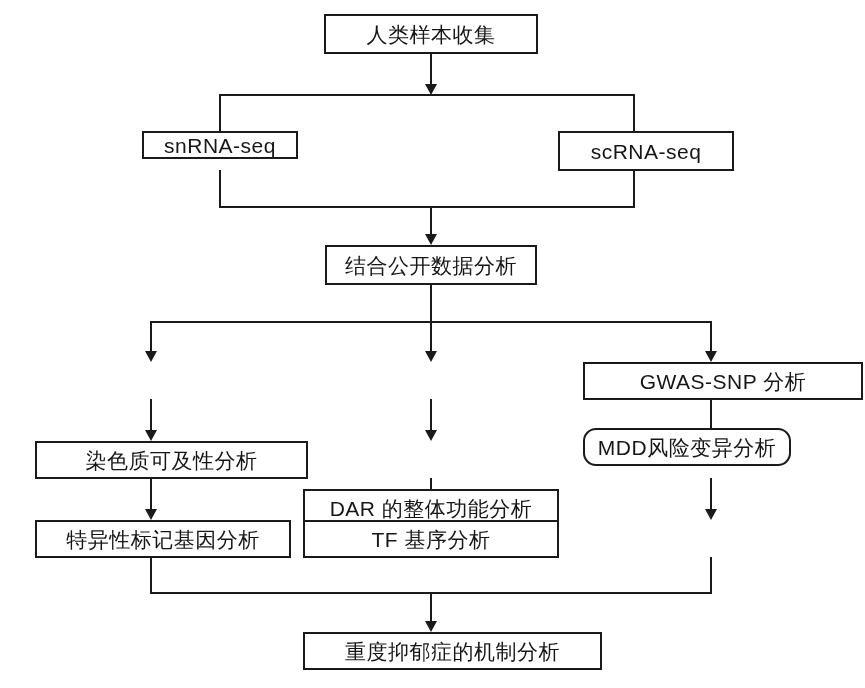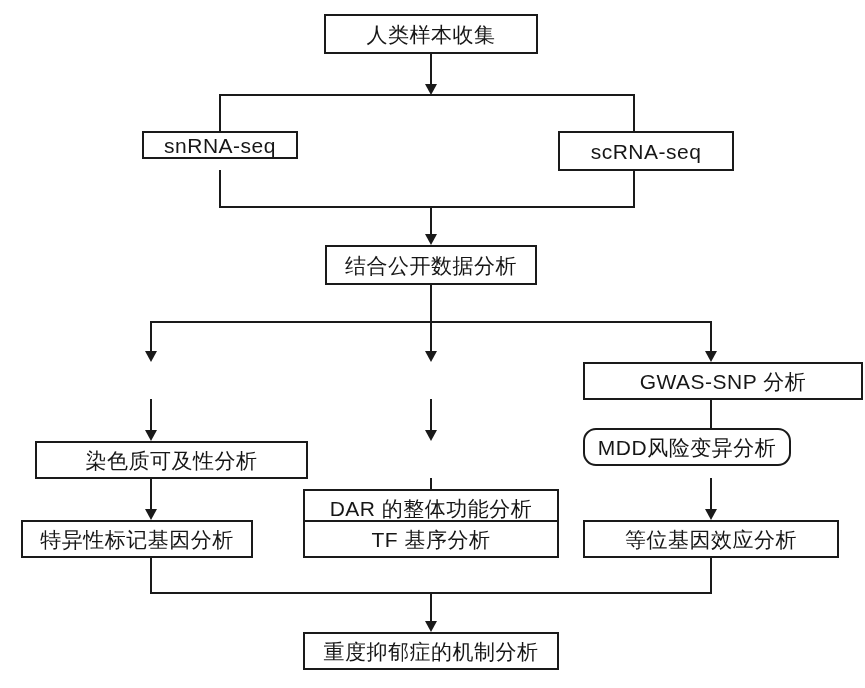--- a/index.html
+++ b/index.html
@@ -95,24 +95,23 @@
 
   <div class="node" style="left:324px; top:14px; width:214px; height:40px;">人类样本收集</div>
 
   <div class="node" style="left:142px; top:131px; width:156px; height:28px;">snRNA-seq</div>
 
   <div class="node" style="left:546px; top:131px; width:176px; height:40px;margin-left:12px;">scRNA-seq</div>
 
   <div class="node" style="left:325px; top:245px; width:212px; height:40px;">结合公开数据分析</div>
 
   <div class="node" style="left:35px; top:441px; width:273px; height:38px;">染色质可及性分析</div>
-  <div class="node" style="left:21px; top:520px; width:232px; height:38px;">特异性标记基因分析</div>
+  <div class="node" style="left:35px; top:520px; width:256px; height:38px;">特异性标记基因分析</div>
 
   <div class="node" style="left:303px; top:441px; width:256px; height:38px;margin-top:48px;">DAR 的整体功能分析</div>
   <div class="node" style="left:303px; top:520px; width:256px; height:38px;text-align:center;">TF 基序分析</div>
 
   <div class="node" style="left:583px; top:362px; width:280px; height:38px;">GWAS-SNP 分析</div>
   <div class="node" style="left:583px; top:428px; width:208px; height:38px;border-radius:13px;">MDD风险变异分析</div>
-  <div class="node" style="left:583px; top:520px; width:256px; height:38px;">等位基因效应分析</div>
 
-  <div class="node" style="left:303px; top:632px; width:256px; height:38px;">重度抑郁症的机制分析</div>
+  <div class="node" style="left:303px; top:632px; width:299px; height:38px;">重度抑郁症的机制分析</div>
 
 </div>
 
 </body></html>

